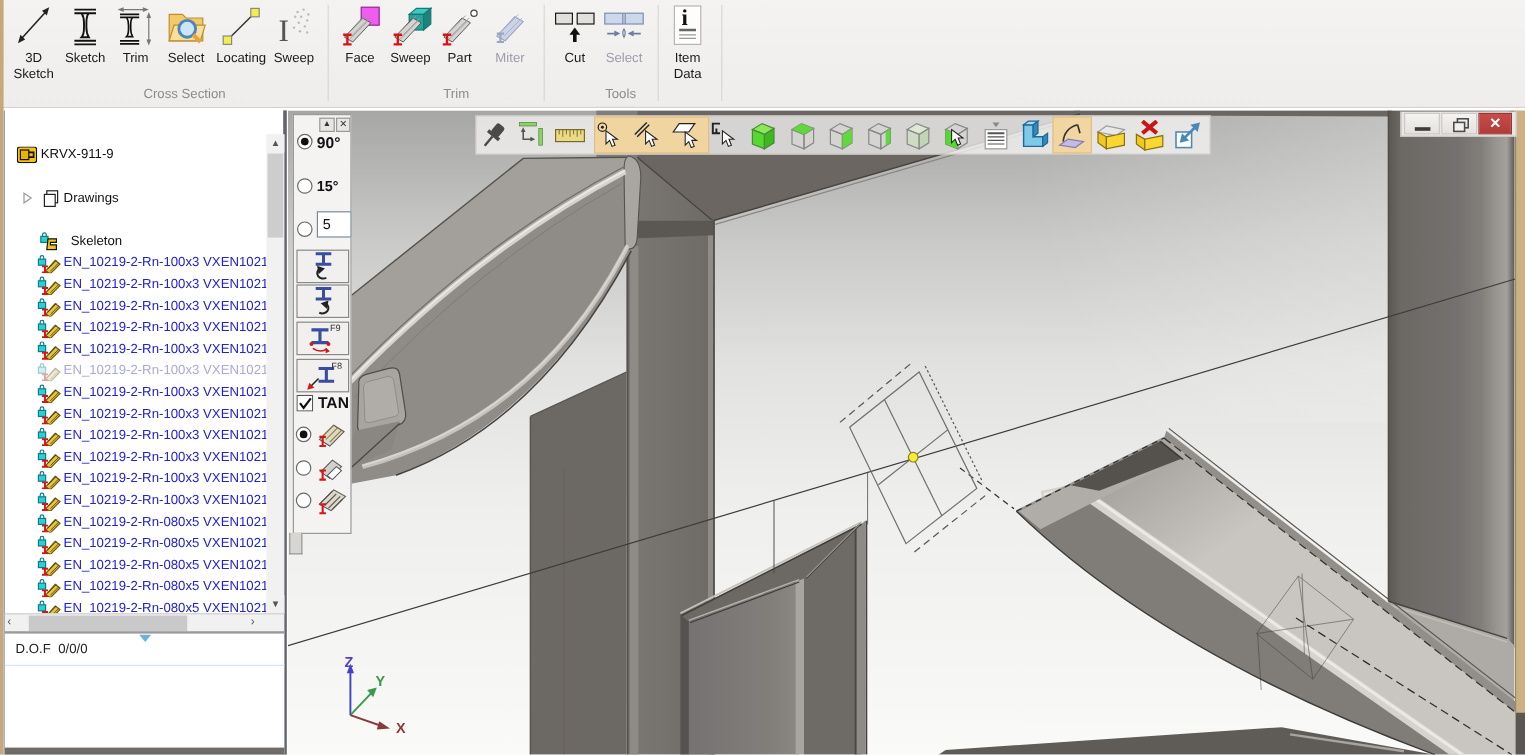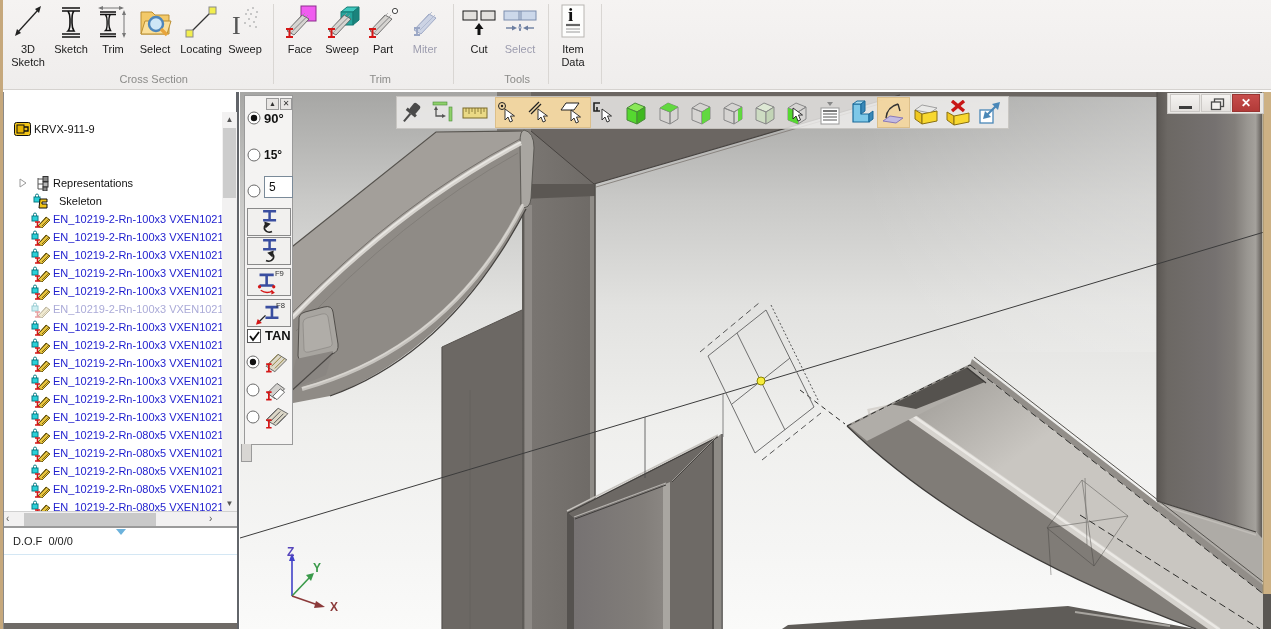--- a/index.html
+++ b/index.html
@@ -314,34 +314,29 @@
 </svg>
 <div class="abs" style="left:3px;top:92px;width:236px;height:537px;background:#fff;border-right:3px solid #62656a;border-left:1px solid #8a8a8a">
 <div class="trow" style="top:28px;width:255px">
         <svg class="abs" style="left:10px;top:2px" width="17" height="14" viewBox="0 0 17 14">
           <rect x="0.5" y="0.5" width="16" height="13" rx="2" fill="#f2c418" stroke="#111"></rect>
           <rect x="3" y="3" width="7" height="8" fill="#e8b400" stroke="#111"></rect>
           <path d="M10,5 h4 v4 h-4" fill="none" stroke="#111" stroke-width="1.4"></path>
         </svg>
         <span class="tx" style="left:30px">KRVX-911-9</span>
       </div>
-      <div class="trow" style="top:82px;width:233px">
+      <div class="trow" style="top:64px;width:233px">
         <svg class="abs" style="left:15px;top:4px" width="8" height="10">
           <polygon points="1,1 7,5 1,9" fill="none" stroke="#9a9a9a"></polygon>
         </svg>
         <svg class="abs" style="left:31px;top:2px" width="15" height="15" viewBox="0 0 15 15">
-          <line x1="3" y1="2" x2="3" y2="13" stroke="#555"></line>
-          <line x1="3" y1="3" x2="8" y2="3" stroke="#555"></line>
-          <line x1="3" y1="8" x2="8" y2="8" stroke="#555"></line>
-          <line x1="3" y1="13" x2="8" y2="13" stroke="#555"></line>
-          <rect x="8" y="0.5" width="5" height="5" fill="#888" stroke="#333"></rect>
-          <rect x="8" y="6" width="5" height="5" fill="#b5b5b5" stroke="#333"></rect>
-          <rect x="8" y="11" width="4" height="4" fill="#888" stroke="#333"></rect>
-        </svg>
-        <span class="tx" style="left:49px">Representations</span>
+          <rect x="4" y="1" width="9" height="10" fill="#fff" stroke="#222"></rect>
+          <rect x="2" y="4" width="9" height="10" fill="#fff" stroke="#222"></rect>
+        </svg>
+        <span class="tx" style="left:49px">Drawings</span>
       </div>
       <div class="trow" style="top:100px;width:233px">
         <svg class="abs" style="left:28px;top:1px" width="18" height="16" viewBox="0 0 18 16">
           <rect x="2" y="4" width="6" height="5" fill="#2ad0d8" stroke="#0c7d86"></rect>
           <path d="M3.5,4 v-1.5 a1.5,1.5 0 0 1 3,0 v1.5" fill="none" stroke="#0c7d86"></path>
           <path d="M8,6 h7 v3 h-5 v2 h5 v4 h-8 z" fill="#f2c418" stroke="#111"></path>
         </svg>
         <span class="tx" style="left:55px">Skeleton</span>
       </div>
       <div class="trow blue" style="top:118px;width:218px;overflow:hidden">

